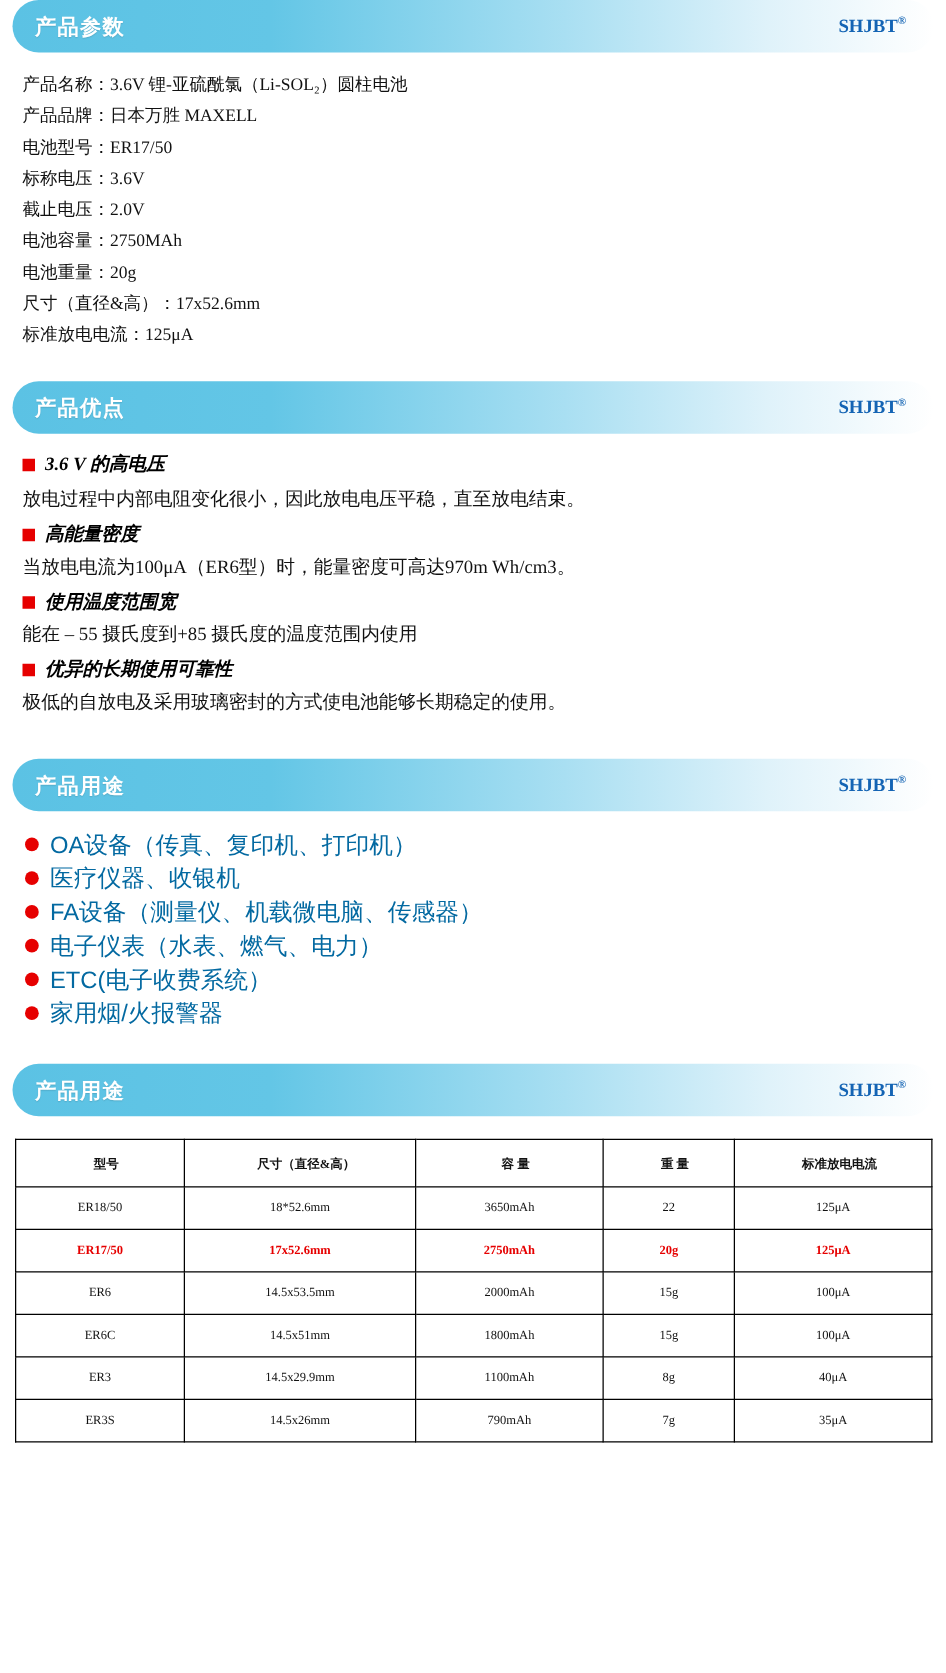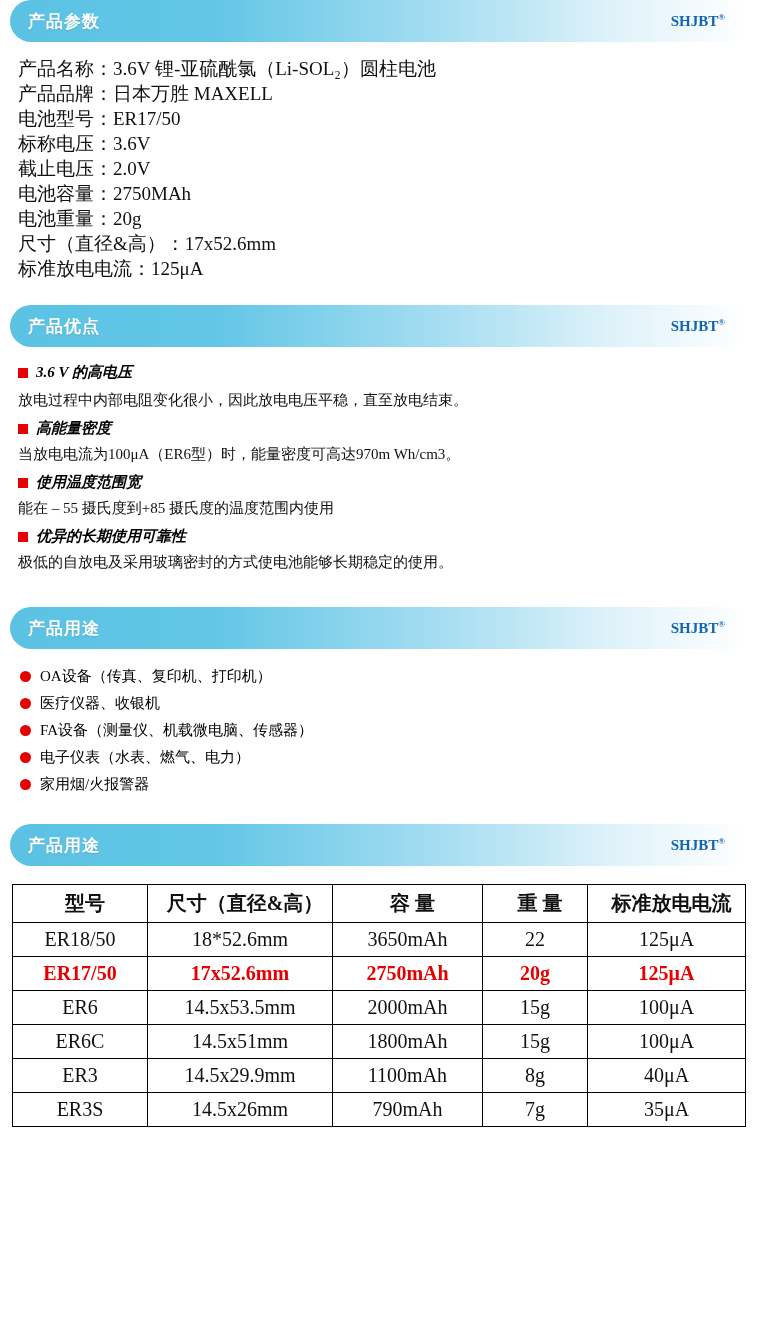--- a/index.html
+++ b/index.html
@@ -55,21 +55,21 @@
     vertical-align: super;
   }
 
   
   .spec-list {
     margin: 14px 0 0 0;
     padding: 0 0 0 8px;
     list-style: none;
   }
   .spec-list li {
-    font-size: 19px;
+    font-size: 14px;
     line-height: 25px;
     font-family: "Liberation Serif", serif;
     color: #111;
     white-space: nowrap;
   }
   .spec-list li .lbl { }
   .spec-list li .val { }
 
   
   .adv-block { margin: 12px 0 0 0; padding: 0 0 0 8px; }
@@ -96,24 +96,24 @@
     font-size: 15px;
     line-height: 26px;
     font-family: "Liberation Serif", serif;
     color: #111;
     padding-left: 0px;
   }
 
   
   .use-list { margin: 14px 0 0 0; padding: 0 0 0 10px; list-style: none; }
   .use-list li {
-    font-size: 15px;
+    font-size: 19px;
     line-height: 27px;
-    font-family: Liberation Serif, serif;
-    color: #000000;
+    font-family: Liberation Sans, sans-serif;
+    color: #0369a1;
   }
   .use-list li .dot {
     display: inline-block;
     width: 11px;
     height: 11px;
     border-radius: 50%;
     background: #e60000;
     margin-right: 9px;
     vertical-align: middle;
     position: relative;
@@ -124,28 +124,28 @@
   table.spec-table {
     border-collapse: collapse;
     width: 733px;
     margin: 18px 0 0 2px;
     table-layout: fixed;
   }
   table.spec-table th, table.spec-table td {
     border: 1px solid #000;
     text-align: center;
     font-family: "Liberation Serif", serif;
-    font-size: 20px;
+    font-size: 10px;
     color: #111;
     height: 33px;
     padding: 0 2px;
   }
   table.spec-table th {
     font-weight: bold;
-    font-size: 20px;
+    font-size: 10px;
     height: 37px;
     padding-left: 12px;
   }
   table.spec-table tr.highlight td {
     color: #e60000;
     font-weight: bold;
   }
   .sp-gap-1 { height: 24px; }
   .sp-gap-2 { height: 30px; }
   .sp-gap-3 { height: 26px; }
@@ -205,20 +205,21 @@
   <div class="section-bar">
     <span class="title">产品用途</span>
     <span class="brand"><span>SHJBT</span><sup>®</sup></span>
   </div>
 
   <ul class="use-list">
     <li><span class="dot"></span><span>OA设备（传真、复印机、打印机）</span></li>
     <li><span class="dot"></span><span>医疗仪器、收银机</span></li>
     <li><span class="dot"></span><span>FA设备（测量仪、机载微电脑、传感器）</span></li>
     <li><span class="dot"></span><span>电子仪表（水表、燃气、电力）</span></li>
+    <li><span class="dot"></span><span>ETC(电子收费系统）</span></li>
     <li><span class="dot"></span><span>家用烟/火报警器</span></li>
   </ul>
 
   <div class="sp-gap-3"></div>
 
   <div class="section-bar">
     <span class="title">产品用途</span>
     <span class="brand"><span>SHJBT</span><sup>®</sup></span>
   </div>
 

